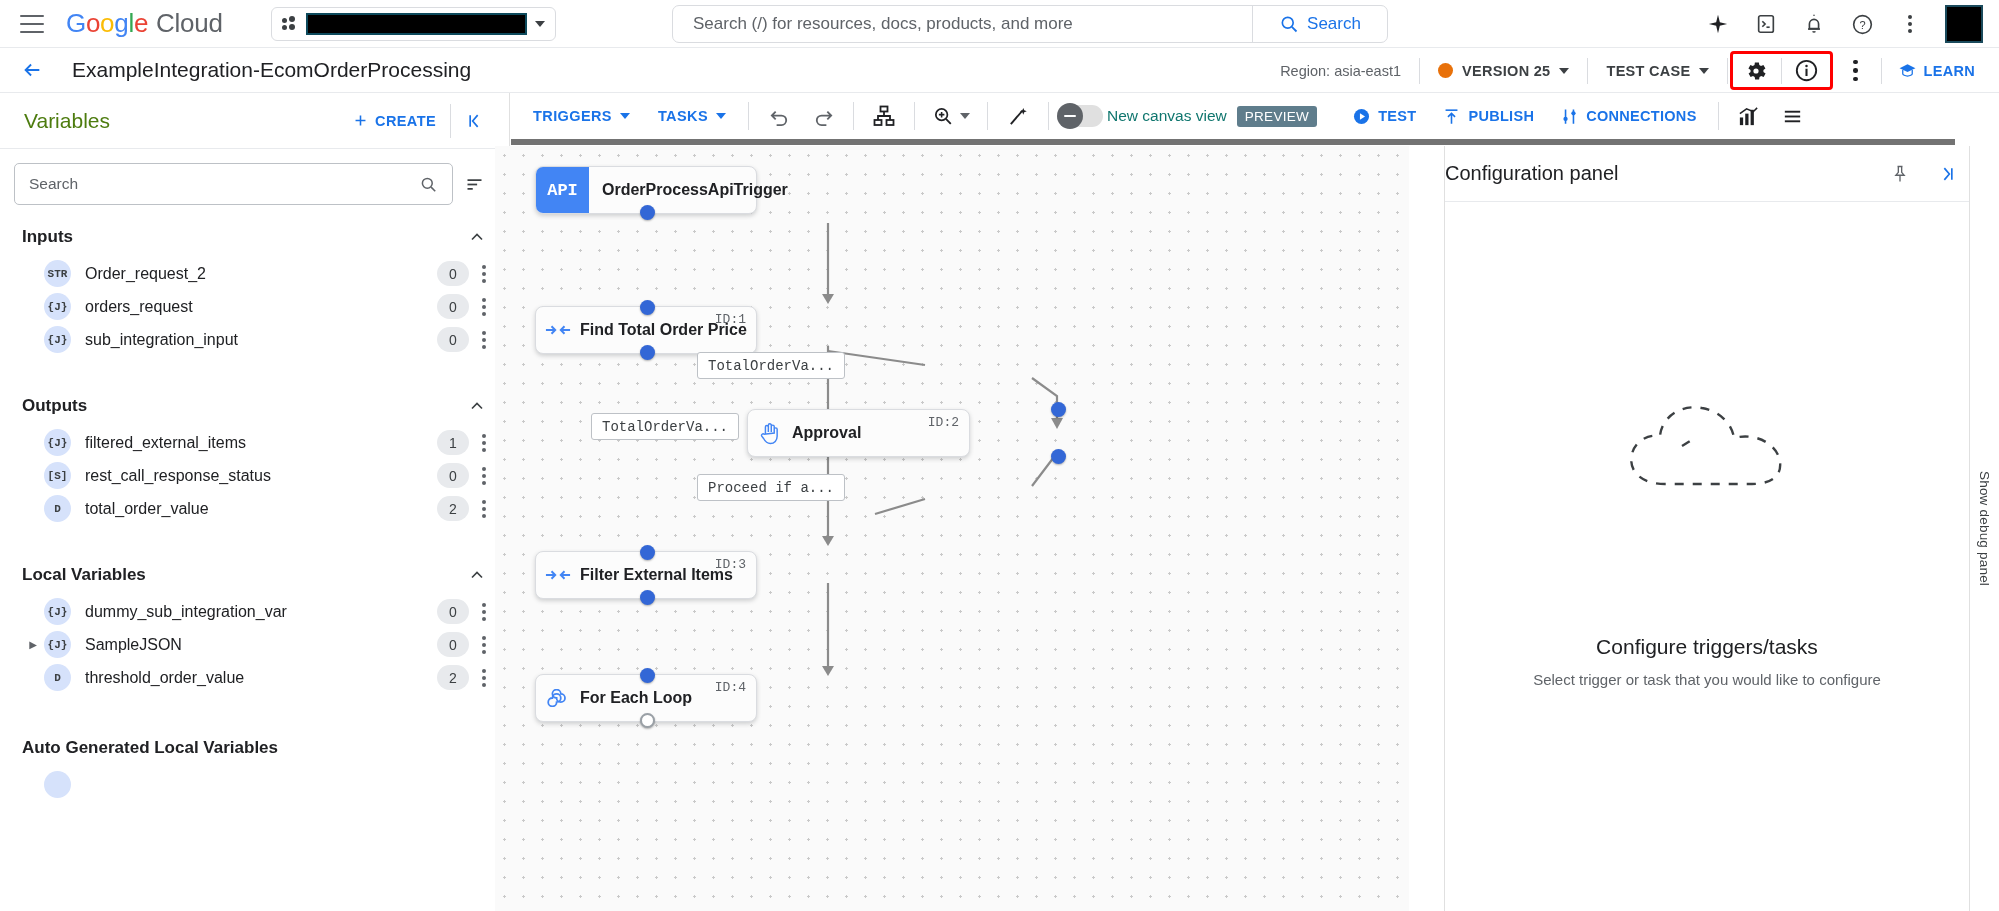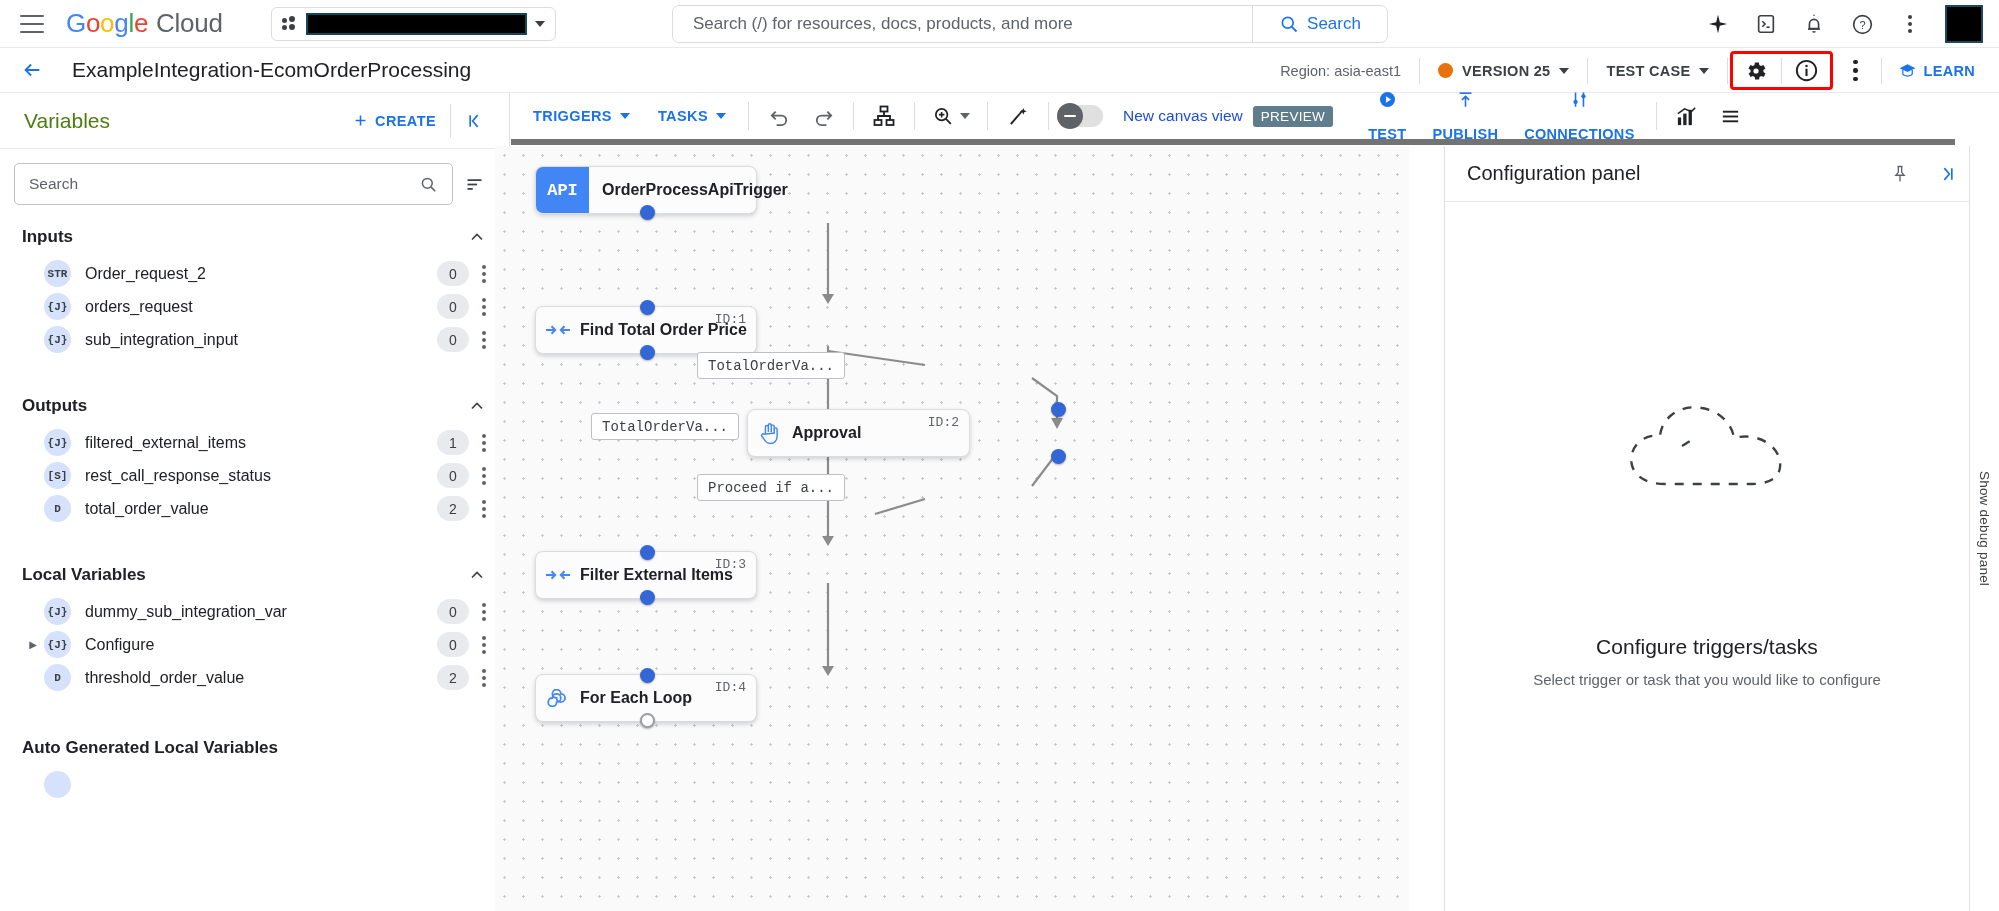--- a/index.html
+++ b/index.html
@@ -117,25 +117,25 @@
     background:#fff; display:flex; align-items:center; border-bottom:6px solid #737373; }
   .tb-menu { color:#1a73e8; font-size:14.5px; font-weight:bold; letter-spacing:.4px; display:flex;
     align-items:center; gap:8px; padding:0 14px; cursor:pointer; }
   .tb-icon { width:44px; height:36px; display:flex; align-items:center; justify-content:center;
     cursor:pointer; color:#5f6368; }
   .tb-sep { width:1px; height:28px; background:#dadce0; margin:0 8px; }
   .toggle { width:46px; height:22px; border-radius:12px; background:#e0e0e0; position:relative; cursor:pointer; }
   .toggle .knob { position:absolute; left:0; top:-2px; width:26px; height:26px; border-radius:50%;
     background:#5f6368; display:flex; align-items:center; justify-content:center; }
   .toggle .knob::after { content:""; width:12px; height:2px; background:#fff; border-radius:1px; }
-  .tb-canvas-label { font-size:15.5px; color:#1d4ed8; margin-left:20px; }
+  .tb-canvas-label { font-size:15.5px; color:#0f766e; margin-left:4px; }
   .preview-badge { margin-left:10px; background:#5f7d8c; color:#fff; font-size:13.5px;
     padding:3px 8px; border-radius:3px; letter-spacing:.3px; }
   .tb-action { color:#1a73e8; font-size:14.5px; font-weight:bold; letter-spacing:.3px;
-    display:flex; align-items:center; gap:17px; padding:0 13px; cursor:pointer;flex-direction:column; }
+    display:flex; align-items:center; gap:7px; padding:0 13px; cursor:pointer; }
 
   
   .canvas { position:absolute; left:495px; top:146px; width:914px; height:765px;
     background-color:#fafafa;
     background-image:radial-gradient(#c9c9c9 1.1px, transparent 1.1px);
     background-size:19px 19px; overflow:hidden; }
   .node { position:absolute; background:#fcfcfc; border:1px solid #dadce0; border-radius:8px;
     box-shadow:0 2px 4px rgba(60,64,67,.22); display:flex; align-items:center; cursor:pointer; }
   .node .nicon { width:44px; display:flex; align-items:center; justify-content:center; color:#4285F4; flex:0 0 44px;}
   .node .nlabel { font-size:16px; font-weight:bold; color:#202124; }
@@ -148,21 +148,21 @@
     box-shadow:0 1px 2px rgba(0,0,0,.3); }
   .port.open { background:#fff; border:2px solid #9aa0a6; }
   .edgelabel { position:absolute; background:#fff; border:1px solid #bdc1c6; border-radius:3px;
     height:27px; display:flex; align-items:center; justify-content:center; font-size:14px;
     color:#3c4043; font-family:"Liberation Mono", monospace; padding:0 8px; }
 
   
   .configpanel { position:absolute; left:1444px; top:146px; width:525px; height:765px;
     background:#fff; border-left:1px solid #e0e0e0; }
   .cp-head { height:56px; display:flex; align-items:center; border-bottom:1px solid #e8eaed; }
-  .cp-title { margin-left:22px; flex:1; font-size:20px; color:#202124; }
+  .cp-title { flex:1; font-size:20px; color:#202124; }
   .cp-icon { width:46px; display:flex; align-items:center; justify-content:center; cursor:pointer; color:#5f6368; }
   .cp-icon.blue { color:#1a73e8; font-size:19px; }
   .cp-empty { display:flex; flex-direction:column; align-items:center; justify-content:center;
     height:660px; padding-top:20px; }
   .cp-cloud { margin-bottom:130px; }
   .cp-h { font-size:21px; color:#202124; margin-bottom:12px; }
   .cp-sub { font-size:15px; color:#5f6368; }
 
   .debugrail { position:absolute; right:0; top:146px; width:30px; height:765px;
     background:#fff; border-left:1px solid #e0e0e0; display:flex; align-items:center; justify-content:center; cursor:pointer;}
@@ -456,21 +456,21 @@
           <span class="kebab-wrap">
             <i></i>
             <i></i>
             <i></i>
           </span>
         </span>
     </div>
     <div class="var-row">
       <span class="var-expander">▶</span>
       <span class="type-badge">{J}</span>
-      <span class="var-name">Configure</span>
+      <span class="var-name">SampleJSON</span>
       <span class="count-pill">0</span>
       <span class="kebab">
           <span class="kebab-wrap">
             <i></i>
             <i></i>
             <i></i>
           </span>
         </span>
     </div>
     <div class="var-row">

